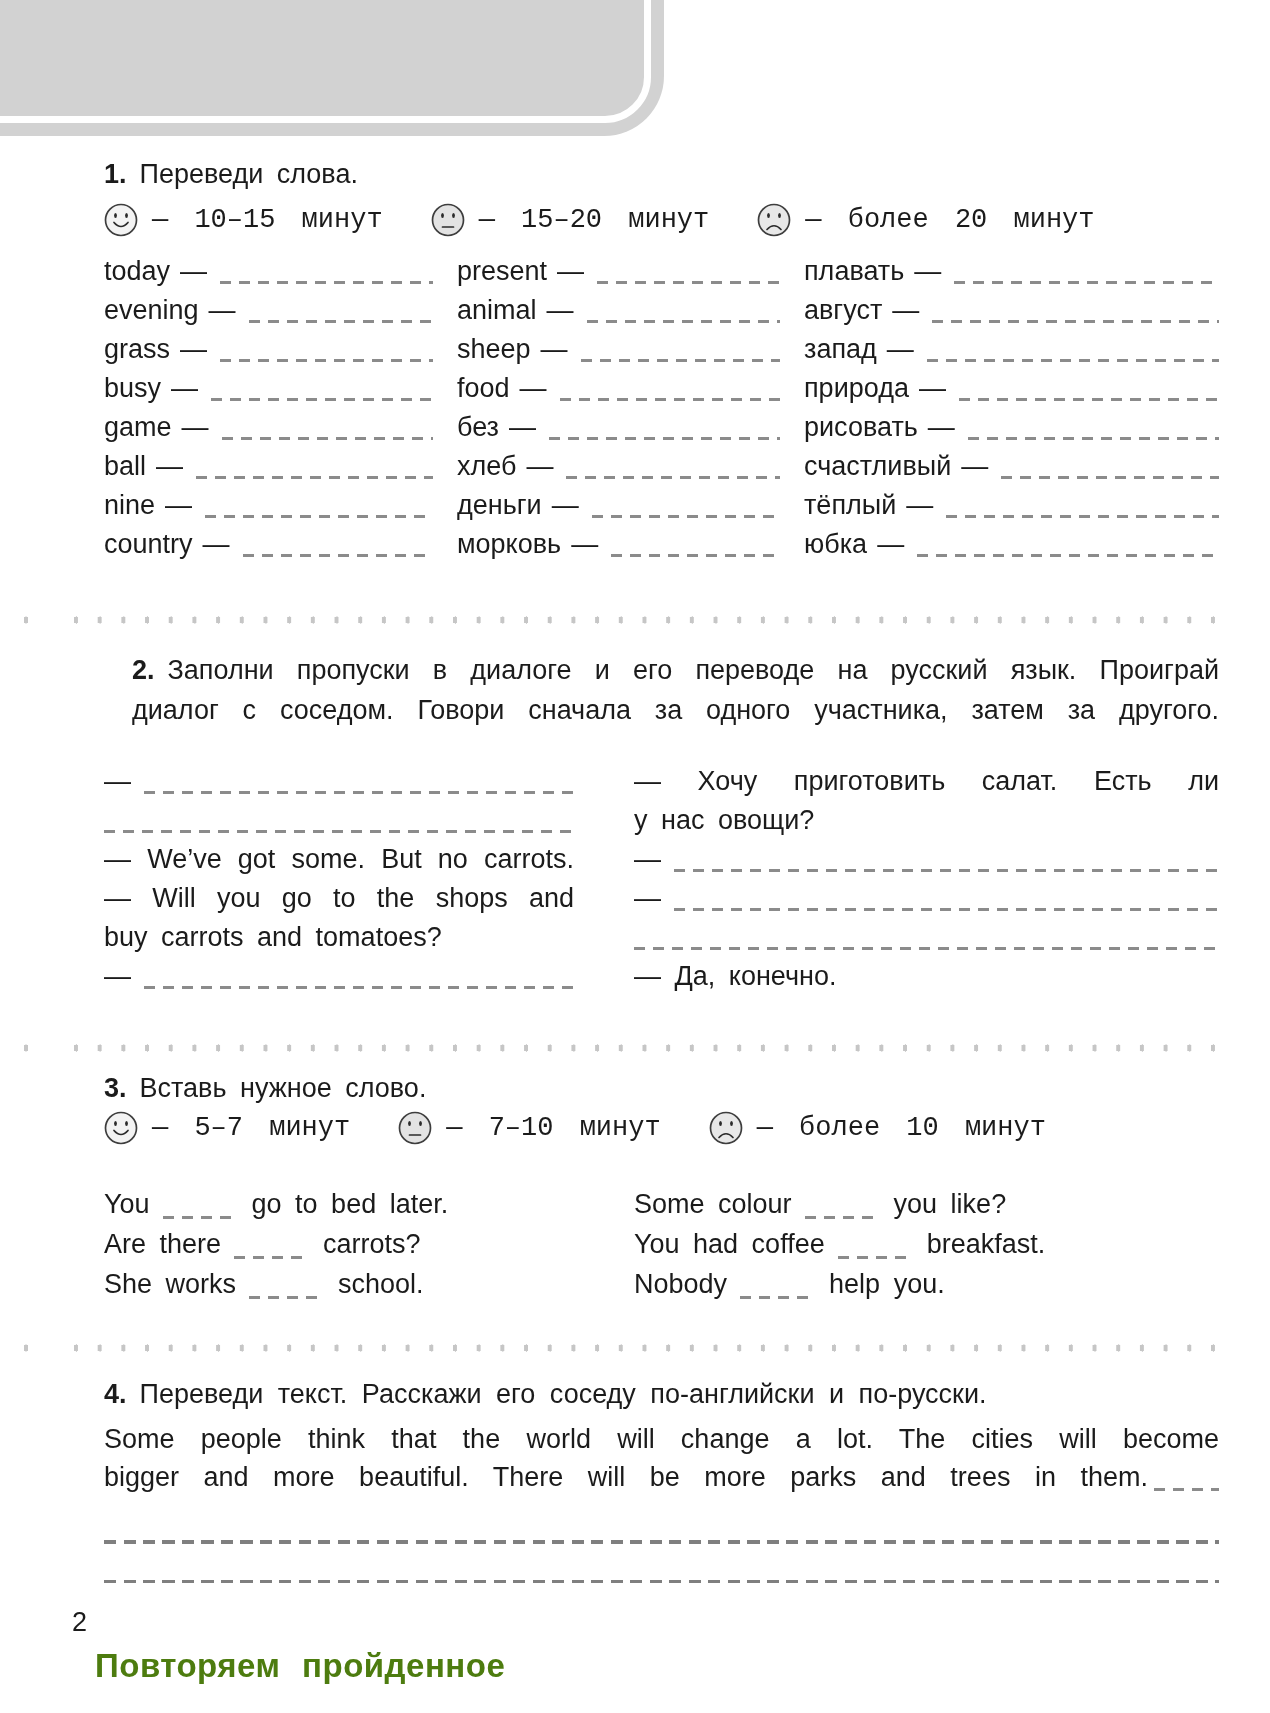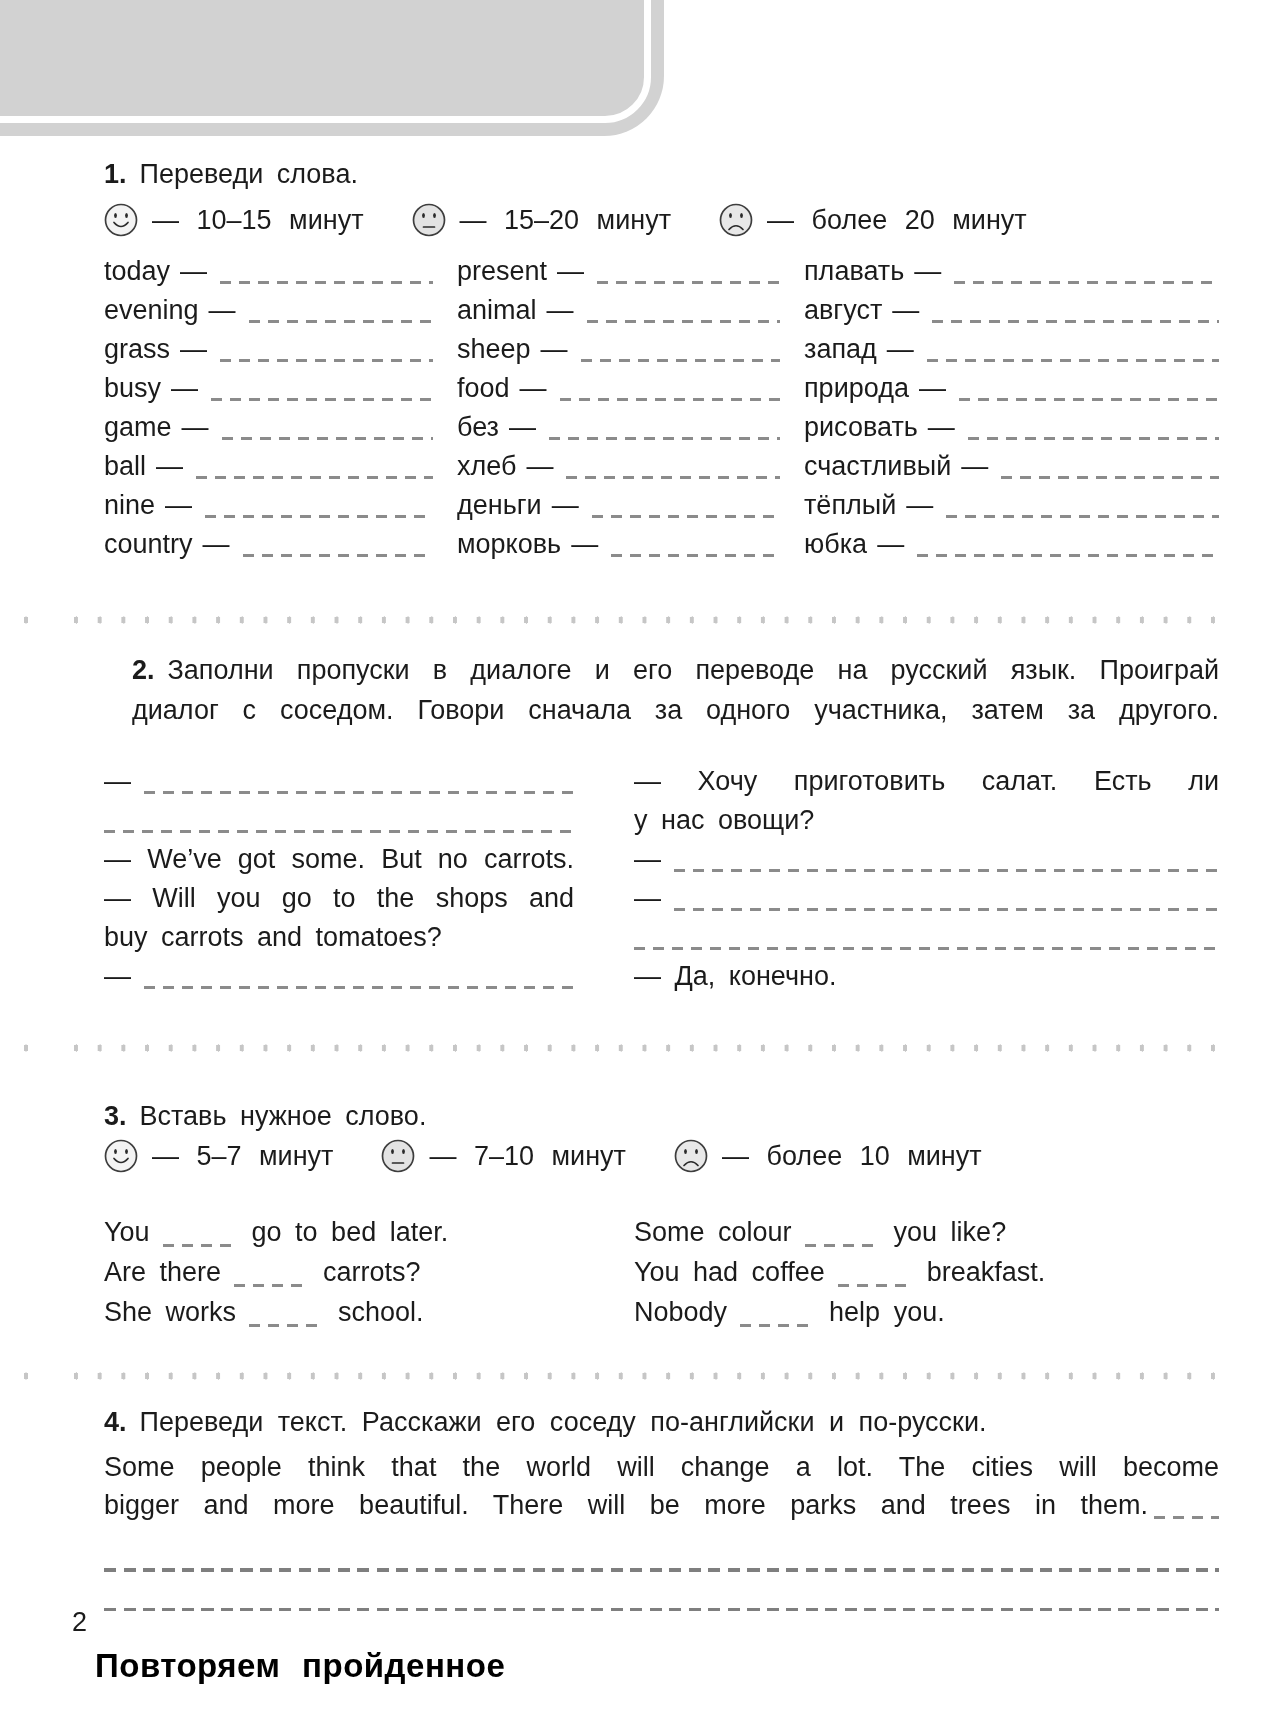--- a/index.html
+++ b/index.html
@@ -6,28 +6,28 @@
   .page{
     position:relative;width:1270px;height:1713px;background:#ffffff;overflow:hidden;
     font-family:"Liberation Sans","DejaVu Sans",sans-serif;color:#1b1b1b;font-size:27px;
   }
   
   .header{position:absolute;top:0;left:0;width:664px;height:136px;background:#d2d2d2;
           border-bottom-right-radius:60px;overflow:hidden;}
   .header::after{content:"";position:absolute;top:-40px;left:-40px;right:13px;bottom:13px;
           border:7px solid #ffffff;border-bottom-right-radius:46px;}
   .header-title{position:absolute;left:95px;bottom:28px;font-size:33px;font-weight:bold;
-          letter-spacing:.5px;word-spacing:12px;z-index:2;color:#000000;}
+          letter-spacing:.5px;word-spacing:12px;z-index:2;color:#4d7c0f;}
   
   .content{position:absolute;left:104px;top:136px;width:1115px;}
   .ex-head{margin-top:18px;line-height:40px;word-spacing:6px;white-space:nowrap;}
   .ex-num{font-weight:bold;margin-right:13px;}
   
   .timing{display:flex;align-items:center;gap:48px;margin-top:6px;height:40px;}
-  .t-item{display:flex;align-items:center;}
+  .t-item{display:flex;align-items:center;font-family:Liberation Mono, monospace;}
   .t-label{margin-left:14px;word-spacing:10px;white-space:nowrap;}
   .smiley{display:block;}
   
   .wgrid{display:grid;grid-template-columns:353px 347px 1fr;margin-top:12px;}
   .wcol{padding-right:24px;}
   .wcol:last-child{padding-right:0;}
   .wrow{display:flex;align-items:baseline;height:39px;line-height:39px;}
   .wrow .dash{margin-left:10px;flex:0 0 auto;}
   .blank{flex:1;height:3px;align-self:flex-end;margin-bottom:7px;margin-left:13px;
          background-image:repeating-linear-gradient(90deg,#8b8b8b 0 11px,transparent 11px 19px);}
@@ -277,21 +277,21 @@
           </div>
         <div class="dline hasblank">
             <span class="blank full"></span>
           </div>
         <div class="dline">— Да, конечно.</div>
       </div>
     </div>
 
     <div class="sep sep2"></div>
 
-    <div class="ex-head" style="margin-top:44px;">
+    <div class="ex-head" style="margin-top:16px;">
       <span class="ex-num">3.</span><span>Вставь нужное слово.</span>
     </div>
 
     <div class="timing" style="margin-top:0;">
       <div class="t-item">
         <svg class="smiley" width="34" height="34" viewBox="-17 -17 34 34">
             <circle r="15.5" fill="#f3f3f3" stroke="#3d3d3d" stroke-width="1.7"></circle>
             <ellipse cx="-5.5" cy="-4.5" rx="1.4" ry="2.6" fill="#2b2b2b"></ellipse>
             <ellipse cx="5.5" cy="-4.5" rx="1.4" ry="2.6" fill="#2b2b2b"></ellipse>
             <path d="M -7 2.5 Q 0 10.5 7 2.5" fill="none" stroke="#2b2b2b" stroke-width="1.7" stroke-linecap="round"></path>

